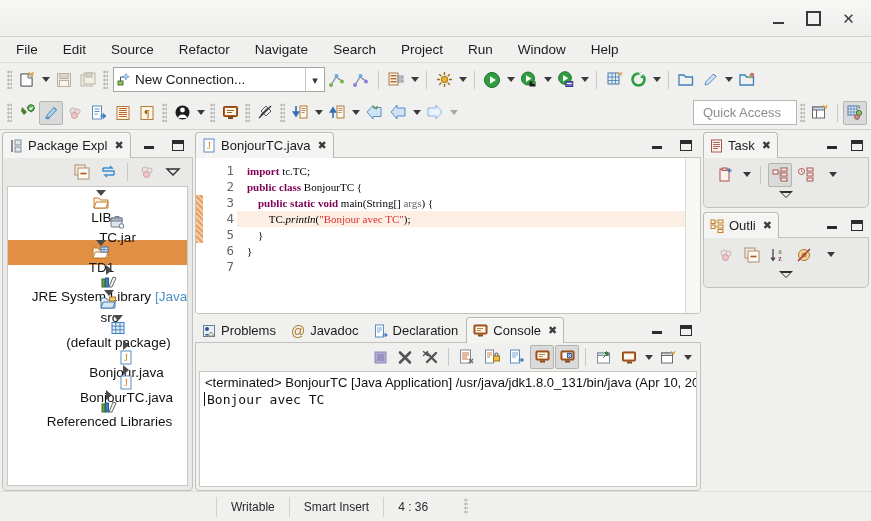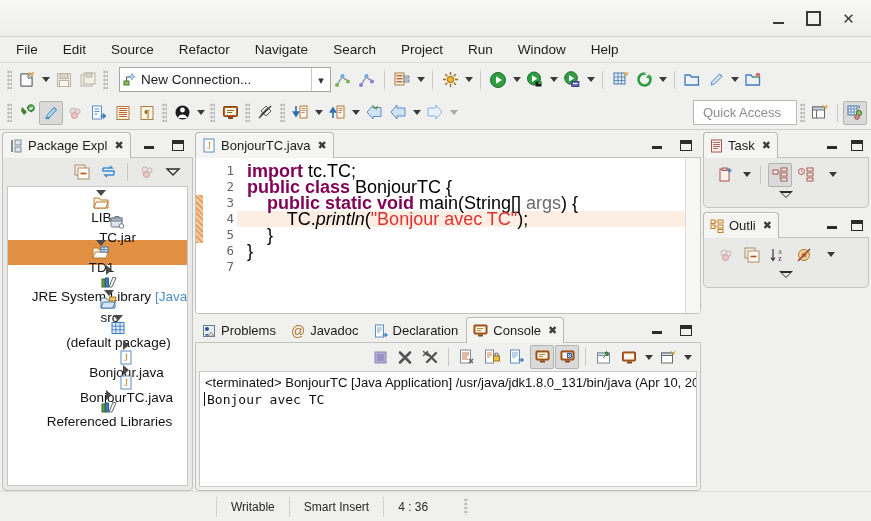--- a/index.html
+++ b/index.html
@@ -88,21 +88,21 @@
   }
   .tb-arrow i {
     display: block; width: 0; height: 0; border-left: 4px solid transparent;
     border-right: 4px solid transparent; border-top: 5px solid #3a3a3a;
   }
   .tb-arrow.dim i { border-top-color: #a9a9a4; }
 
   .combo {
     height: 25px; width: 212px; background: #ffffff;
     border: 1px solid #a6a6a0; display: flex; align-items: center;
-    flex: none; margin-left: 8px;
+    flex: none; margin-left: 2px;
   }
   .combo-icon { width: 20px; display: flex; justify-content: center; flex: none; }
   .combo-text { font-size: 13.5px; color: #1a1a1a; flex: 1; padding-left: 1px; }
   .combo-btn {
     width: 19px; align-self: stretch; border-left: 1px solid #c9c9c4;
     display: flex; align-items: flex-end; justify-content: center;
     padding-bottom: 4px; font-size: 11px; color: #333;
   }
   .quick-access {
     height: 25px; width: 104px; background: #fff; border: 1px solid #b9b9b3;
@@ -215,21 +215,21 @@
     background: repeating-linear-gradient(45deg,#e8a264 0 2px,#f3cda6 2px 4px);
   }
   .ed-gutter {
     width: 34px; flex: none; background: #fff; text-align: right;
     padding-top: 5px; font-family: "DejaVu Sans Mono", monospace;
     font-size: 12.5px; color: #666; position: relative;
   }
   .gline { height: 16px; line-height: 16px; padding-right: 3px; position: relative; }
   .ed-code {
     flex: 1 1 auto; background: #fff; padding-top: 5px; min-width: 0;
-    font-family: Liberation Sans, sans-serif; font-size: 18px;
+    font-family: Liberation Serif, serif; font-size: 11px;
     overflow: hidden; position: relative; padding-left: 10px;
   }
   .cline { height: 16px; line-height: 16px; white-space: pre; }
   .cline.hl { background: #fdeee4; margin-left: -10px; padding-left: 10px; }
   .kw  { color: #7f0055; font-weight: bold; }
   .str { color: #e03131; }
   .mth { color: #000; font-style: italic; }
   .prm { color: #6a6a6a; }
   .ed-ruler {
     width: 15px; flex: none; background: #f7f7f6;

